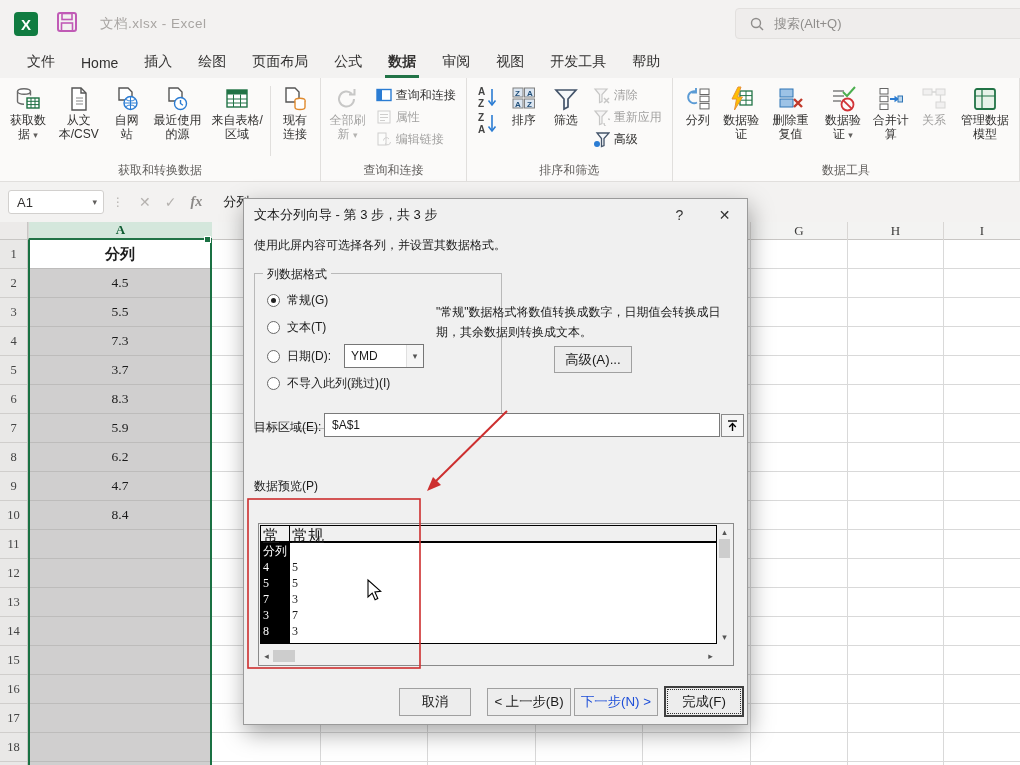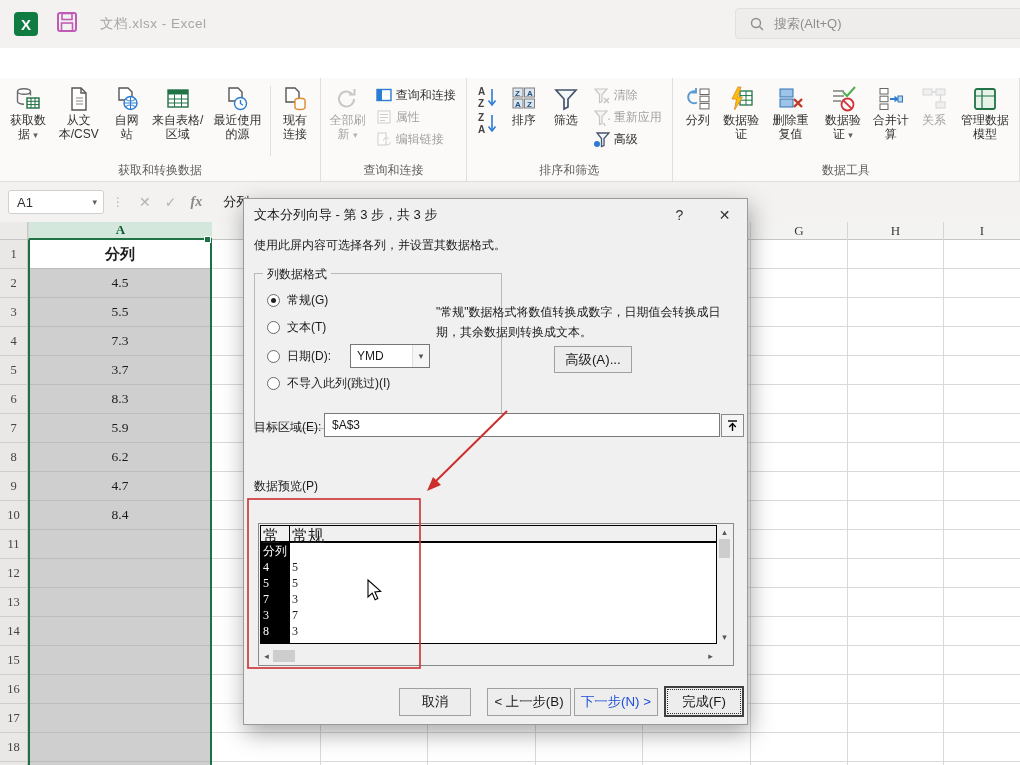--- a/index.html
+++ b/index.html
@@ -63,21 +63,21 @@
   .dlg{position:absolute;left:243px;top:198px;width:505px;height:527px;background:#f0f0f0;border:1px solid #9a9a9a;box-shadow:2px 8px 22px rgba(0,0,0,.35);z-index:10;font-size:12px;color:#1a1a1a;}
   .dlg-title{height:32px;display:flex;align-items:center;padding-left:10px;font-size:13px;}
   .dlg-title .t{flex:1;}
   .dlg-x{width:45px;height:32px;display:flex;align-items:center;justify-content:center;font-size:14px;color:#333;}
   .dlg-intro{padding:6px 10px 0 10px;}
   .gbox{position:absolute;left:10px;top:74px;width:248px;height:156px;border:1px solid #b9b9b9;}
   .gbox-legend{position:absolute;left:8px;top:-8px;background:#f0f0f0;padding:0 4px;}
   .radio-row{position:absolute;left:12px;display:flex;align-items:center;gap:7px;}
   .rdot{width:13px;height:13px;border:1px solid #6a6a6a;border-radius:50%;background:#fff;position:relative;flex:none;}
   .rdot.on::after{content:"";position:absolute;left:3px;top:3px;width:5px;height:5px;border-radius:50%;background:#222;}
-  .combo{width:80px;height:24px;background:#fff;border:1px solid #767676;display:flex;align-items:center;padding-left:6px;margin-left:12px;}
+  .combo{width:80px;height:24px;background:#fff;border:1px solid #767676;display:flex;align-items:center;padding-left:6px;margin-left:6px;}
   .combo .ar{margin-left:auto;width:17px;height:100%;display:flex;align-items:center;justify-content:center;color:#555;font-size:9px;border-left:1px solid #e0e0e0;background:#f6f6f6;}
   .note{position:absolute;left:192px;top:103px;width:306px;line-height:20px;}
   .btn{background:#ededed;border:1px solid #a0a0a0;display:flex;align-items:center;justify-content:center;color:#1a1a1a;}
   .btn.adv{position:absolute;left:310px;top:147px;width:78px;height:27px;}
   .dest-label{position:absolute;left:10px;top:220px;}
   .dest-input{position:absolute;left:80px;top:214px;width:396px;height:24px;background:#fff;border:1px solid #7a7a7a;display:flex;align-items:center;padding-left:7px;}
   .dest-pick{position:absolute;left:477px;top:215px;width:23px;height:23px;background:#f5f5f5;border:1px solid #8a8a8a;display:flex;align-items:center;justify-content:center;}
   .pv-label{position:absolute;left:10px;top:279px;}
   .pv-wrap{position:absolute;left:14px;top:324px;width:476px;height:143px;border:1px solid #8a8a8a;background:#f0f0f0;}
   .pv-table{position:absolute;left:1px;top:1px;width:457px;height:119px;border:1px solid #000;background:#fff;display:flex;}
@@ -117,20 +117,33 @@
     <div class="doc-title">文档.xlsx - Excel</div>
     <div class="searchbox">
       <svg class="mag" width="14" height="14" viewBox="0 0 14 14">
           <circle cx="6" cy="6" r="4.5" fill="none" stroke="#8f8d8b" stroke-width="1.4"></circle>
           <path d="M9.5 9.5L13 13" stroke="#8f8d8b" stroke-width="1.4"></path>
         </svg>
       <span>搜索(Alt+Q)</span>
     </div>
   </div>
 
+  <div class="tabrow" id="tabs">
+      <div class="tab">文件</div>
+      <div class="tab">Home</div>
+      <div class="tab">插入</div>
+      <div class="tab">绘图</div>
+      <div class="tab">页面布局</div>
+      <div class="tab">公式</div>
+      <div class="tab active">数据</div>
+      <div class="tab">审阅</div>
+      <div class="tab">视图</div>
+      <div class="tab">开发工具</div>
+      <div class="tab">帮助</div>
+    </div>
 
   <div class="ribbon" id="ribbon">
       <div class="rgroup">
         <div class="rgroup-content">
           <div class="rbtn-large">
             <span class="ric">
               <svg width="26" height="26" viewBox="0 0 26 26">
                 <ellipse cx="9" cy="5.5" rx="6.5" ry="2.8" fill="#fff" stroke="#6b6b6b" stroke-width="1.4"></ellipse>
                 <path d="M2.5 5.5v10c0 1.5 2.9 2.8 6.5 2.8" fill="none" stroke="#6b6b6b" stroke-width="1.4"></path>
                 <path d="M15.5 5.5v4" stroke="#6b6b6b" stroke-width="1.4"></path>
@@ -156,36 +169,36 @@
                 <path d="M5 2h9l4 4v8h-13z" fill="#fff" stroke="#555" stroke-width="1.4"></path>
                 <circle cx="16.5" cy="17" r="6.5" fill="#fff" stroke="#2b7cd3" stroke-width="1.4"></circle>
                 <path d="M10 17h13M16.5 10.5v13M12 13.5a8 8 0 0 0 9 0M12 20.5a8 8 0 0 1 9 0" fill="none" stroke="#2b7cd3" stroke-width="1"></path>
               </svg>
             </span>
             <span class="rlabel">自网站</span>
           </div>
           <div class="rbtn-large">
             <span class="ric">
               <svg width="26" height="26" viewBox="0 0 26 26">
+                <path d="M5 2h9l4 4v9h-13z" fill="#fff" stroke="#555" stroke-width="1.4"></path>
+                <circle cx="16.5" cy="17.5" r="6" fill="#fff" stroke="#2b7cd3" stroke-width="1.4"></circle>
+                <path d="M16.5 14v3.5l2.4 1.8" fill="none" stroke="#2b7cd3" stroke-width="1.4"></path>
+              </svg>
+            </span>
+            <span class="rlabel">最近使用的源</span>
+          </div>
+          <div class="rbtn-large">
+            <span class="ric">
+              <svg width="26" height="26" viewBox="0 0 26 26">
                 <rect x="3" y="4" width="20" height="17" fill="#fff" stroke="#217346" stroke-width="1.4"></rect>
                 <rect x="3" y="4" width="20" height="4.5" fill="#217346"></rect>
                 <path d="M3 13h20M3 17h20M9.5 8.5v12.5M16.5 8.5v12.5" stroke="#217346" stroke-width="1"></path>
               </svg>
             </span>
             <span class="rlabel">来自表格/区域</span>
-          </div>
-          <div class="rbtn-large">
-            <span class="ric">
-              <svg width="26" height="26" viewBox="0 0 26 26">
-                <path d="M5 2h9l4 4v9h-13z" fill="#fff" stroke="#555" stroke-width="1.4"></path>
-                <circle cx="16.5" cy="17.5" r="6" fill="#fff" stroke="#2b7cd3" stroke-width="1.4"></circle>
-                <path d="M16.5 14v3.5l2.4 1.8" fill="none" stroke="#2b7cd3" stroke-width="1.4"></path>
-              </svg>
-            </span>
-            <span class="rlabel">最近使用的源</span>
           </div>
           <div class="minisep"></div>
           <div class="rbtn-large">
             <span class="ric">
               <svg width="26" height="26" viewBox="0 0 26 26">
                 <path d="M4 2h9l4 4v10h-13z" fill="#fff" stroke="#555" stroke-width="1.4"></path>
                 <ellipse cx="18" cy="14.5" rx="5" ry="2.2" fill="#fff" stroke="#e08a2e" stroke-width="1.4"></ellipse>
                 <path d="M13 14.5v6.8c0 1.2 2.2 2.2 5 2.2s5-1 5-2.2v-6.8" fill="#fff" stroke="#e08a2e" stroke-width="1.4"></path>
               </svg>
             </span>
@@ -505,21 +518,21 @@
         </div>
     </div>
 
     <div class="note">
       <div>"常规"数据格式将数值转换成数字，日期值会转换成日</div>
       <div>期，其余数据则转换成文本。</div>
     </div>
     <button class="btn adv">高级(A)...</button>
 
     <div class="dest-label">目标区域(E):</div>
-    <div class="dest-input">$A$3</div>
+    <div class="dest-input">$A$1</div>
     <div class="dest-pick">
       <svg width="13" height="13" viewBox="0 0 13 13">
           <path d="M2 2h9" stroke="#000" stroke-width="1.4"></path>
           <path d="M6.5 12V5" stroke="#000" stroke-width="1.4"></path>
           <path d="M3.2 8L6.5 4.5L9.8 8" fill="none" stroke="#000" stroke-width="1.4"></path>
         </svg>
     </div>
 
     <div class="pv-label">数据预览(P)</div>
     <div class="pv-wrap">

